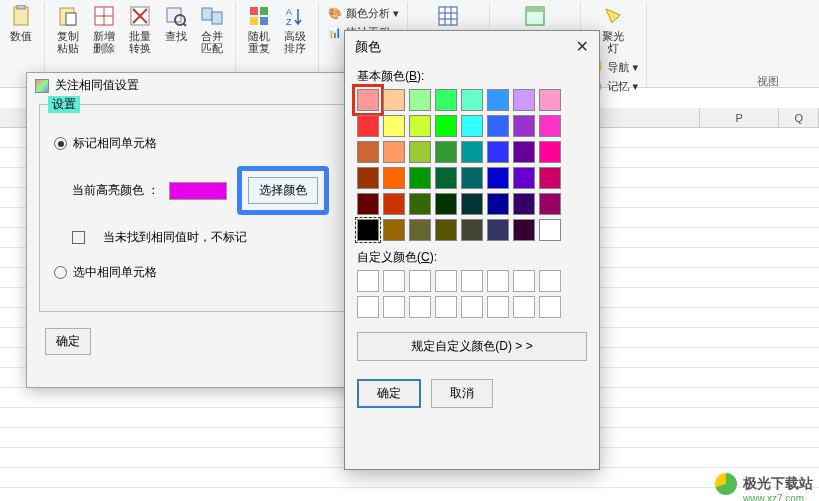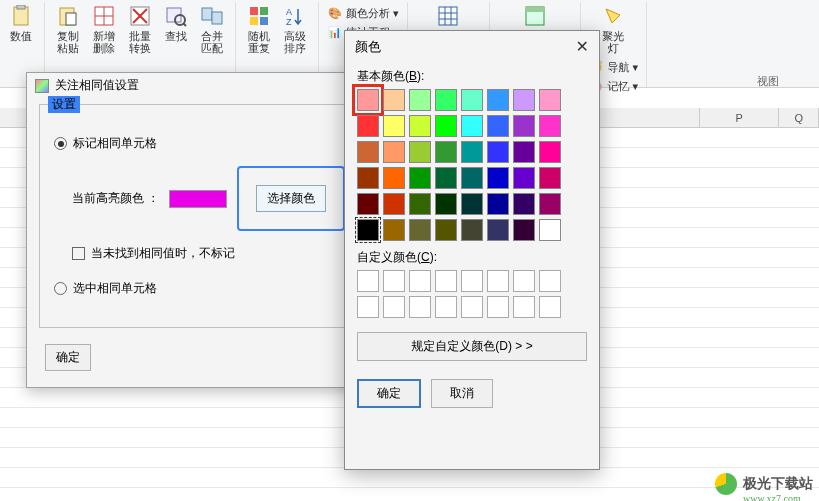--- a/index.html
+++ b/index.html
@@ -22,51 +22,51 @@
 
 
 .grid { position: absolute; top: 128px; left: 0; right: 0; bottom: 0; background: repeating-linear-gradient(to bottom, #fff 0, #fff 19px, #e8e8e8 19px, #e8e8e8 20px), repeating-linear-gradient(to right, #fff 0, #fff 79px, #e8e8e8 79px, #e8e8e8 80px); }
 
 
 .dialog1 { position: absolute; top: 72px; left: 26px; width: 398px; height: 316px; background: #f4f4f4; border: 1px solid #a0a0a0; box-shadow: 0 4px 14px rgba(0,0,0,0.25); }
 .dialog1 .titlebar { padding: 4px 8px; font-size: 12px; display: flex; align-items: center; gap: 6px; }
 .dialog1 .titlebar .ticon { width: 14px; height: 14px; background: linear-gradient(135deg,#f88,#8f8,#88f); border: 1px solid #888; }
 .dialog1 .help { position: absolute; top: 4px; right: 10px; color: #888; cursor: pointer; }
 .fieldset { border: 1px solid #c0c0c0; margin: 6px 12px; padding: 24px 14px 16px; position: relative; }
-.fieldset .legend { position: absolute; top: -9px; left: 8px; background: #3b82f6; padding: 0 4px; font-size: 12px; }
+.fieldset .legend { position: absolute; top: -9px; left: 8px; background: #5eead4; padding: 0 4px; font-size: 12px; }
 .radio-row { display: flex; align-items: center; gap: 6px; margin: 6px 0 14px; }
 .radio { width: 13px; height: 13px; border-radius: 50%; border: 1px solid #666; display: inline-flex; align-items: center; justify-content: center; }
 .radio.checked::after { content: ""; width: 6px; height: 6px; border-radius: 50%; background: #333; }
 .color-row { display: flex; align-items: center; gap: 10px; margin-left: 18px; }
 .swatch-current { width: 58px; height: 18px; border: 1px solid #999; }
 .btn { border: 1px solid #8ab; background: #eef6fb; padding: 4px 10px; font-size: 12px; cursor: pointer; }
 .btn.plain { background: #f0f0f0; border: 1px solid #b0b0b0; }
-.redcall { border: 2px solid #3b82f6; border-radius: 4px; padding: 17px; display: inline-block; }
-.check-row { display: flex; align-items: center; gap: 6px; margin: 14px 0 8px 18px; }
+.redcall { border: 5px solid #3b82f6; border-radius: 4px; padding: 6px; display: inline-block; }
+.check-row { display: flex; align-items: center; gap: 18px; margin: 14px 0 8px 18px; }
 .checkbox { width: 13px; height: 13px; border: 1px solid #666; }
 .dlg-actions { display: flex; justify-content: space-between; padding: 10px 18px; }
 
 
 .dialog2 { position: absolute; top: 30px; left: 344px; width: 256px; height: 440px; background: #f4f4f4; border: 1px solid #888; box-shadow: 0 5px 20px rgba(0,0,0,0.3); }
 .dialog2 .titlebar2 { padding: 6px 10px; font-size: 13px; display: flex; justify-content: space-between; align-items: center; }
 .close-x { font-size: 16px; cursor: pointer; color: #333; }
 .section-label { font-size: 12px; margin: 6px 12px 4px; }
 .section-label u { text-decoration: underline; }
 .color-grid { display: grid; grid-template-columns: repeat(8, 22px); grid-auto-rows: 22px; gap: 4px; margin: 2px 12px 8px; }
 .color-cell { border: 1px solid #888; cursor: pointer; }
 .color-cell.sel { outline: 3px solid #e03020; outline-offset: 2px; }
 .color-cell.dashed { outline: 1px dashed #333; outline-offset: 1px; }
 .custom-grid { display: grid; grid-template-columns: repeat(8, 22px); grid-auto-rows: 22px; gap: 4px; margin: 2px 12px 14px; }
 .custom-cell { border: 1px solid #aaa; background: #fff; cursor: pointer; }
 .define-btn { margin: 0 12px 14px; display: block; width: calc(100% - 24px); border: 1px solid #b0b0b0; background: #f0f0f0; padding: 5px; font-size: 12px; cursor: pointer; text-align: center; }
 .dlg2-actions { display: flex; gap: 10px; padding: 4px 12px; }
 .dlg2-actions .btn2 { border: 1px solid #b0b0b0; background: #f0f0f0; padding: 4px 18px; font-size: 12px; cursor: pointer; }
 .dlg2-actions .btn2.primary { border: 2px solid #3b7bbf; }
 
-.watermark { position: absolute; right: 6px; bottom: 6px; display: flex; align-items: center; gap: 6px; font-size: 14px; color: #555; font-weight: bold; font-family: Liberation Serif, serif; }
+.watermark { position: absolute; right: 6px; bottom: 6px; display: flex; align-items: center; gap: 6px; font-size: 14px; color: #555; font-weight: bold; }
 .watermark .logo { width: 22px; height: 22px; border-radius: 50%; background: conic-gradient(#5b5 0 70%, #fc0 70% 100%); }
 </style>
 </head>
 <body>
 
 <div class="ribbon">
   <div class="ribbon-group" style="padding-left:0">
     <div class="ribbon-btns">
       <div class="ribbon-btn">
         <div class="icon">

